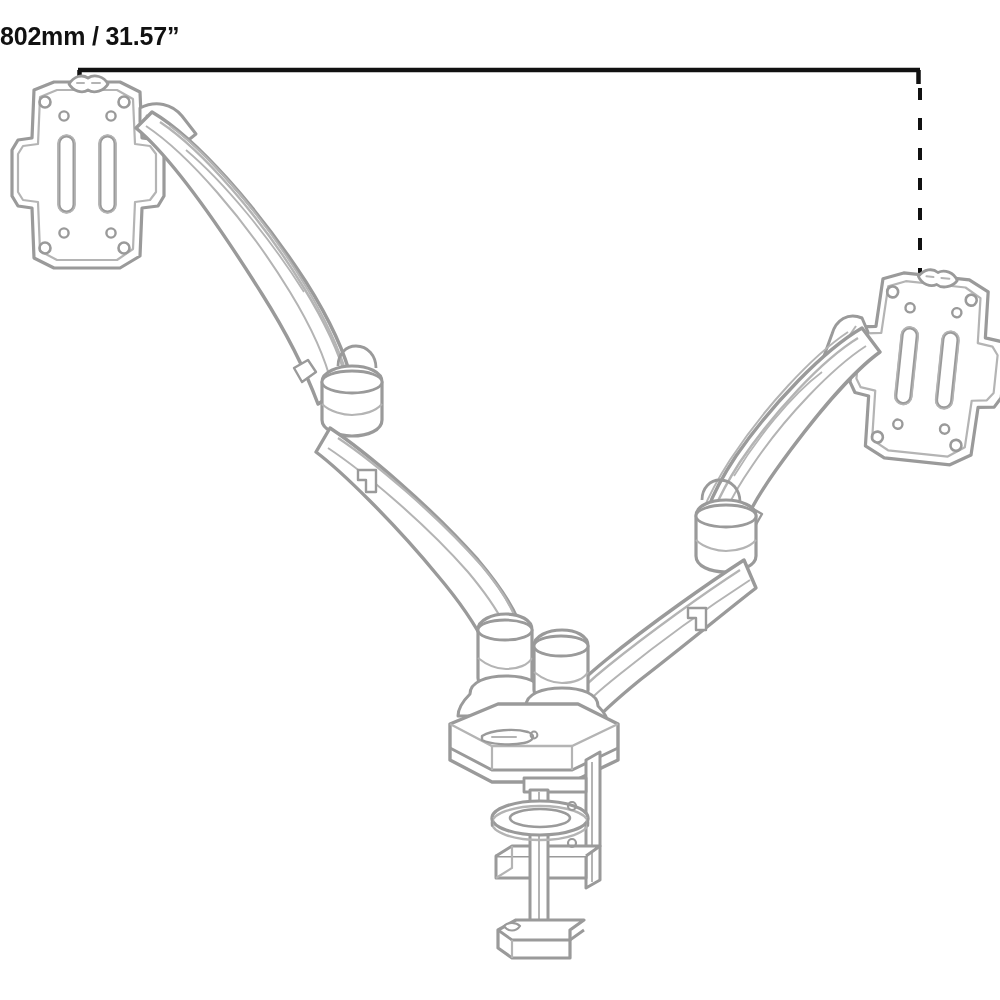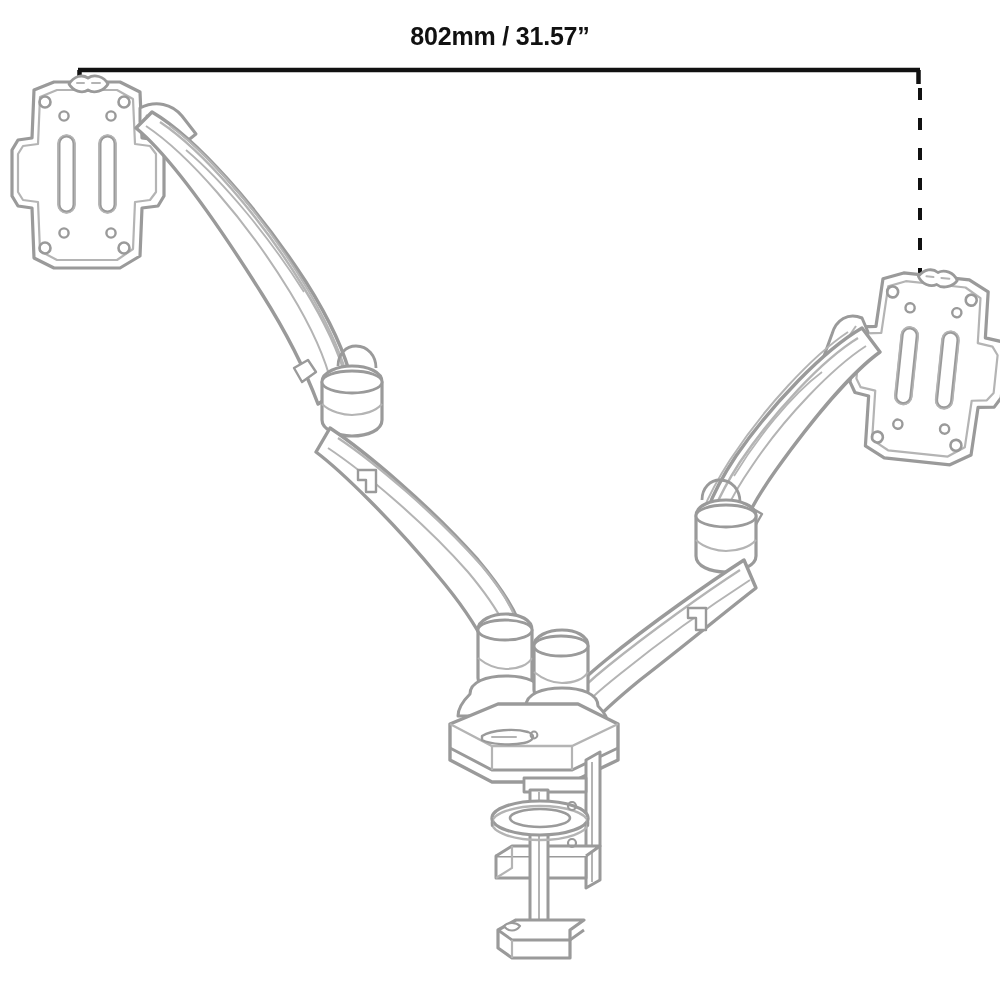--- a/index.html
+++ b/index.html
@@ -8,21 +8,21 @@
     width:1000px;height:1000px;
     font-family:"Liberation Sans", sans-serif;
     overflow:hidden;position:relative;
   }
   #stage{position:relative;width:1000px;height:1000px;background:#ffffff;}
   #diagram{position:absolute;left:0;top:0;width:1000px;height:1000px;}
   .dim-label{
     position:absolute;
     left:0;right:0;
     top:22px;
-    text-align:center;
+    text-align:left;
     font-size:25px;
     font-weight:bold;
     letter-spacing:-0.2px;
     color:#111111;
     font-family:"Liberation Sans", sans-serif;
     white-space:nowrap;
   }
 </style>
 </head>
 <body>

